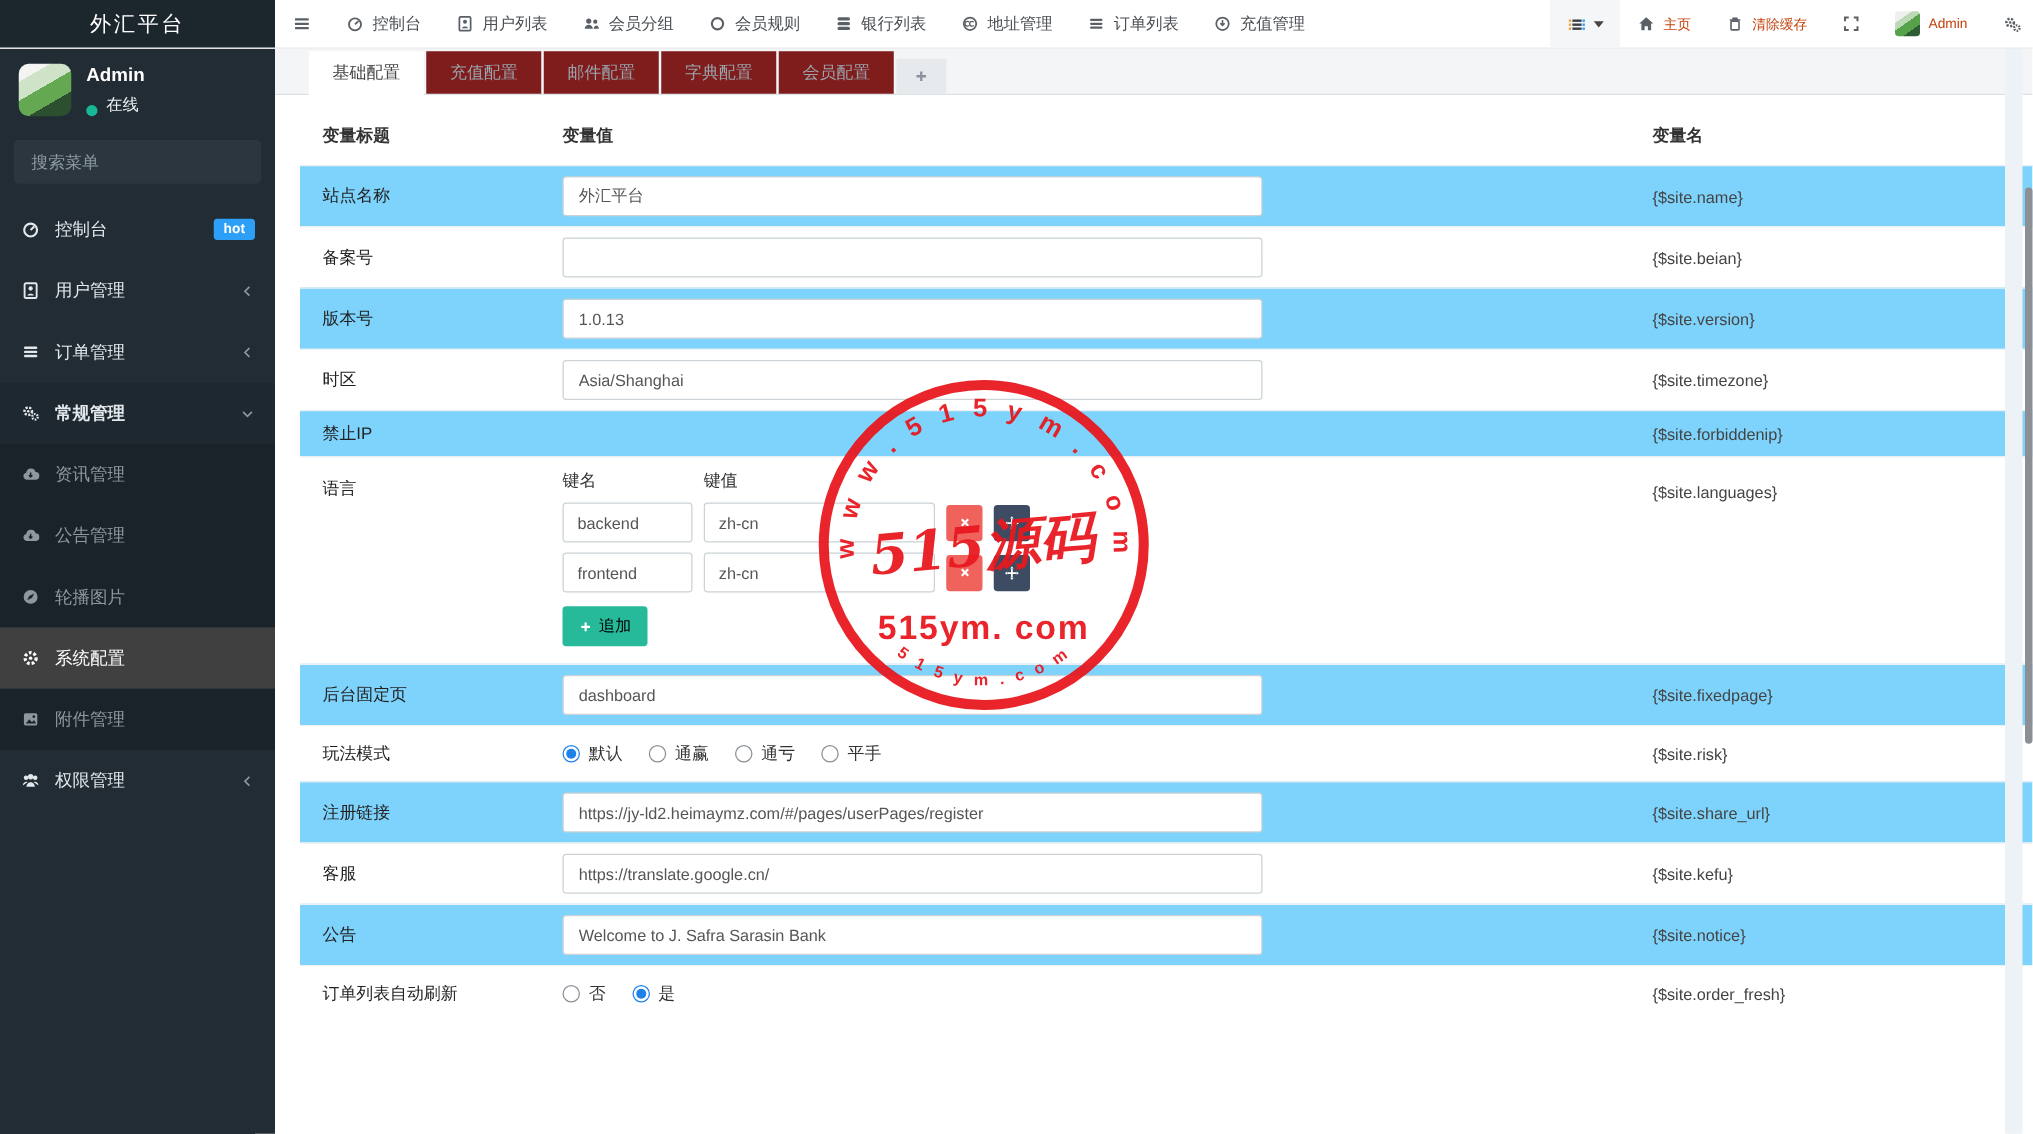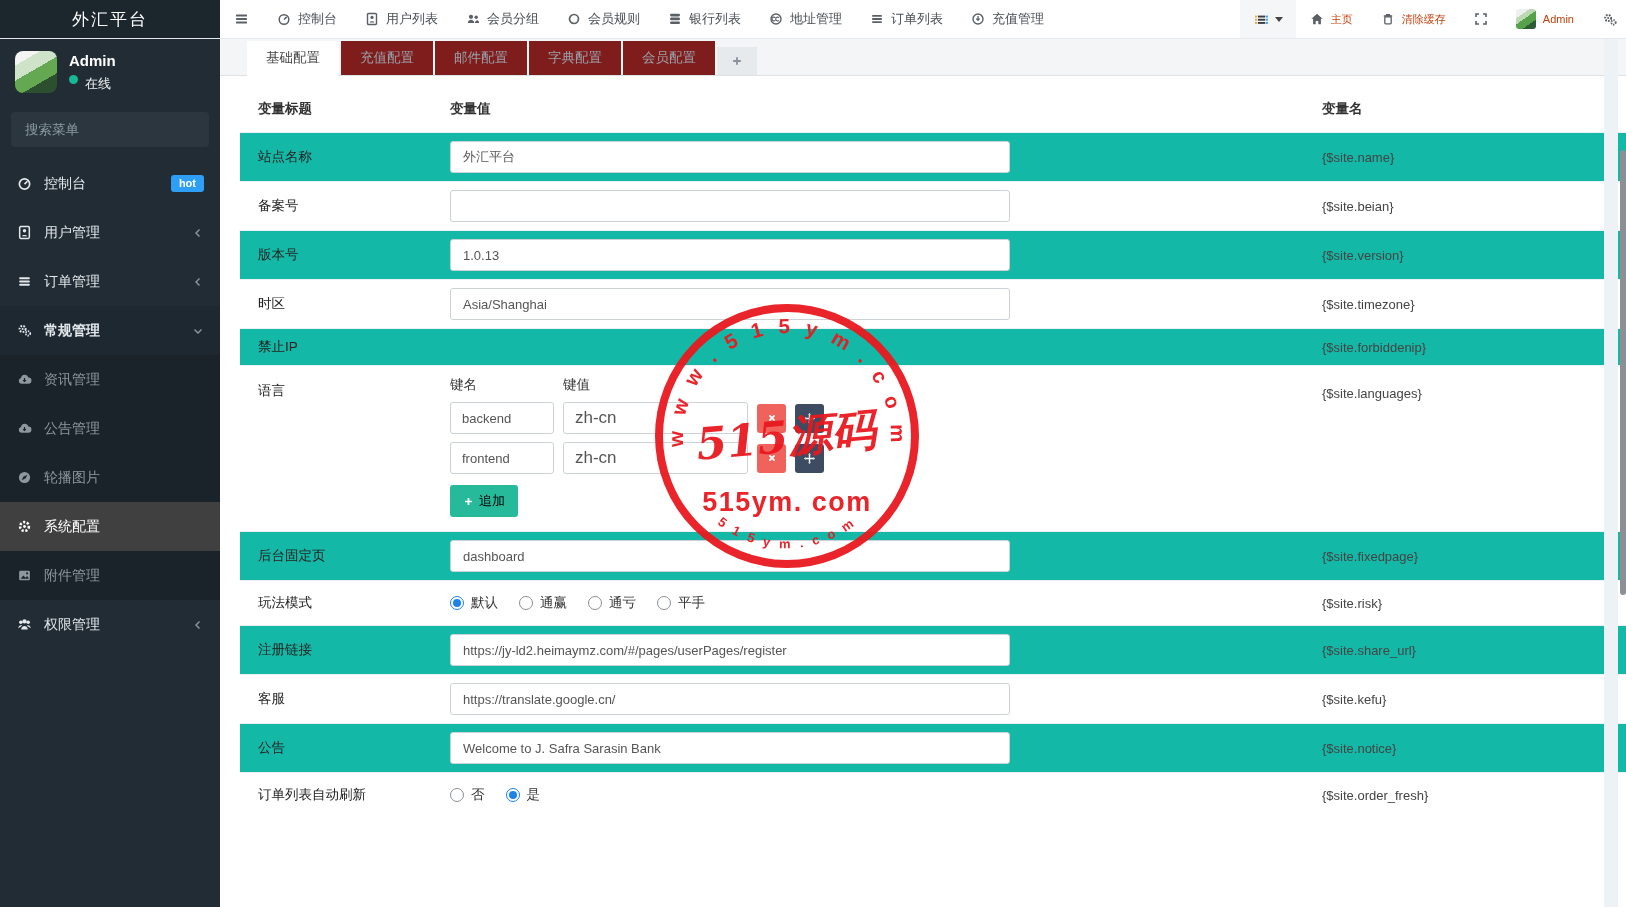--- a/index.html
+++ b/index.html
@@ -16,21 +16,21 @@
   .dd-btn{height:38px;padding:0 13px;background:#f5f6f7;display:flex;align-items:center;gap:6px;cursor:pointer;}
   .caret{width:0;height:0;border-left:4px solid transparent;border-right:4px solid transparent;border-top:5px solid #444;}
   .tb-avatar{width:20px;height:20px;border-radius:3px;flex:none;
     background:linear-gradient(145deg,#eef0ee 28%,#bcd8b4 28% 46%,#56a24b 46% 72%,#2e5c33 72%);}
   
   .sidebar{position:absolute;top:38px;left:0;width:220px;bottom:0;background:#222c34;z-index:30;}
   .userpanel{display:flex;gap:12px;padding:13px 15px 10px;align-items:center;}
   .avatar{width:42px;height:42px;border-radius:8px;flex:none;
     background:linear-gradient(150deg,#f4f4f2 22%,#cfe3c8 22% 45%,#64a852 45% 70%,#2c4f30 70%);}
   .uname{font-weight:bold;color:#fff;font-size:15px;}
-  .ustatus{font-size:13px;color:#eef2f4;display:flex;align-items:flex-start;gap:7px;margin-top:6px;}
+  .ustatus{font-size:13px;color:#eef2f4;display:flex;align-items:flex-end;gap:7px;margin-top:6px;}
   .dot{width:9px;height:9px;border-radius:50%;background:#16b895;}
   .search{margin:9px 11px 12px;height:35px;background:#2b363e;border-radius:4px;
     display:flex;align-items:center;padding:0 12px;}
   .search input{flex:1;background:transparent;border:none;outline:none;color:#cdd6da;font-size:13.5px;font-family:inherit;}
   .search input::placeholder{color:#8b9aa3;}
   .search svg{color:#97a5ad;}
   .menu-item{height:49px;display:flex;align-items:center;padding:0 16px;font-size:14px;
     color:#e2e8ec;cursor:pointer;}
   .menu-item .micon{width:17px;margin-right:11px;display:flex;justify-content:center;flex:none;}
   .menu-item.grp{background:#1e2830;}
@@ -44,34 +44,34 @@
   .tabbar{height:37px;background:#f4f5f6;border-bottom:1px solid #dde2e6;display:flex;
     align-items:flex-end;padding-left:27px;gap:2px;}
   .tab{padding:8px 19px;font-size:13.5px;background:#7f1d1d;color:#9aa3ab;cursor:pointer;white-space:nowrap;}
   .tab.active{background:#fff;color:#444;position:relative;top:1px;padding-bottom:9px;}
   .tab-plus{padding:8px 14px;background:#e7eaed;color:#8a939c;cursor:pointer;display:flex;align-items:center;}
   .content{padding:18px 0 0 20px;}
   .grid{display:grid;grid-template-columns:210px 872px 250px;align-items:center;}
   .thead{font-weight:bold;font-size:13.5px;color:#333;padding:6px 0 14px;}
   .thead .c1{padding-left:18px;}
   .frow{border-top:1px solid #edf0f2;min-height:48px;font-size:13.5px;}
-  .frow.striped{background:#14b8a6;}
+  .frow.striped{background:#7dd3fc;}
   .flabel{padding-left:18px;color:#222;}
   .fvar{color:#444;font-size:13px;}
   .finput{width:534px;height:30px;border:1px solid #ccd2d6;border-radius:3px;padding:0 12px;
     font-size:13px;color:#555;background:#fff;font-family:inherit;outline:none;}
   .top{align-self:start;padding-top:16px;}
   .kv{padding:10px 0 14px;}
   .kv-head{display:flex;font-size:13.5px;color:#333;margin-bottom:8px;}
   .kv-head .kh1{width:113px;}
   .kv-line{display:flex;gap:9px;margin-bottom:8px;align-items:center;}
   .kinput{width:80px;height:30px;border:1px solid #ccd2d6;border-radius:3px;padding:0 11px;
     font-size:13px;color:#555;font-family:inherit;outline:none;}
   .vinput{width:161px;height:30px;border:1px solid #ccd2d6;border-radius:3px;padding:0 11px;
-    font-size:17px;color:#555;font-family:inherit;outline:none;}
+    font-size:13px;color:#555;font-family:inherit;outline:none;}
   .sq-btn{width:29px;height:29px;border:none;border-radius:3px;display:flex;align-items:center;
     justify-content:center;cursor:pointer;}
   .sq-red{background:#f0625c;}
   .sq-navy{background:#3d4c63;}
   .btn-append{margin-top:3px;background:#26b99a;color:#000000;border:none;border-radius:3px;
     padding:7px 13px;font-size:13px;display:inline-flex;align-items:center;gap:5px;cursor:pointer;font-family:inherit;}
   .radio-group{display:flex;gap:21px;align-items:center;}
   .ropt{display:flex;align-items:center;gap:7px;cursor:pointer;color:#333;}
   .radio{width:14px;height:14px;border:1px solid #8a9097;border-radius:50%;position:relative;
     background:#fff;flex:none;box-sizing:border-box;}

